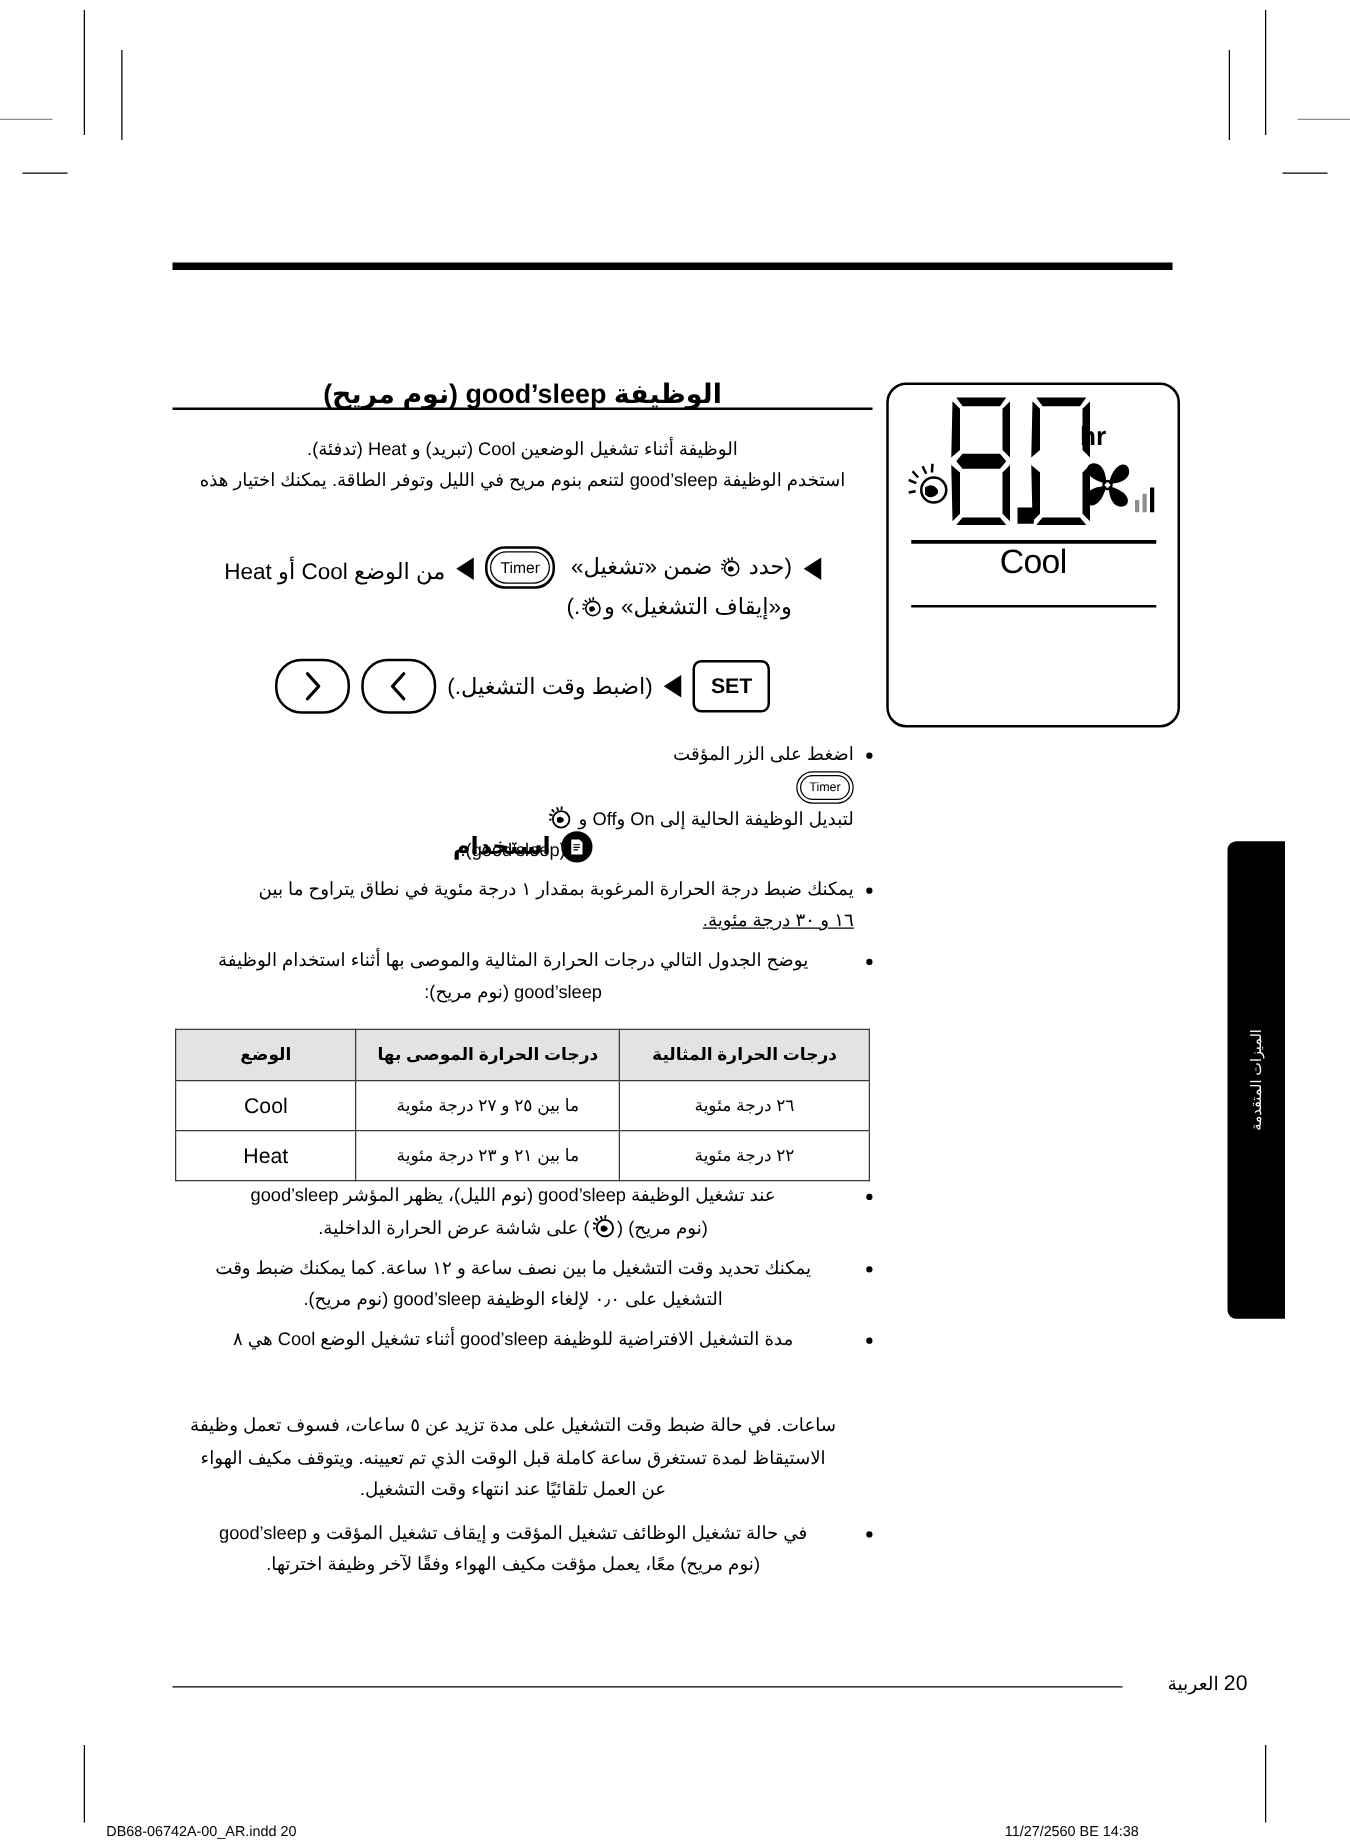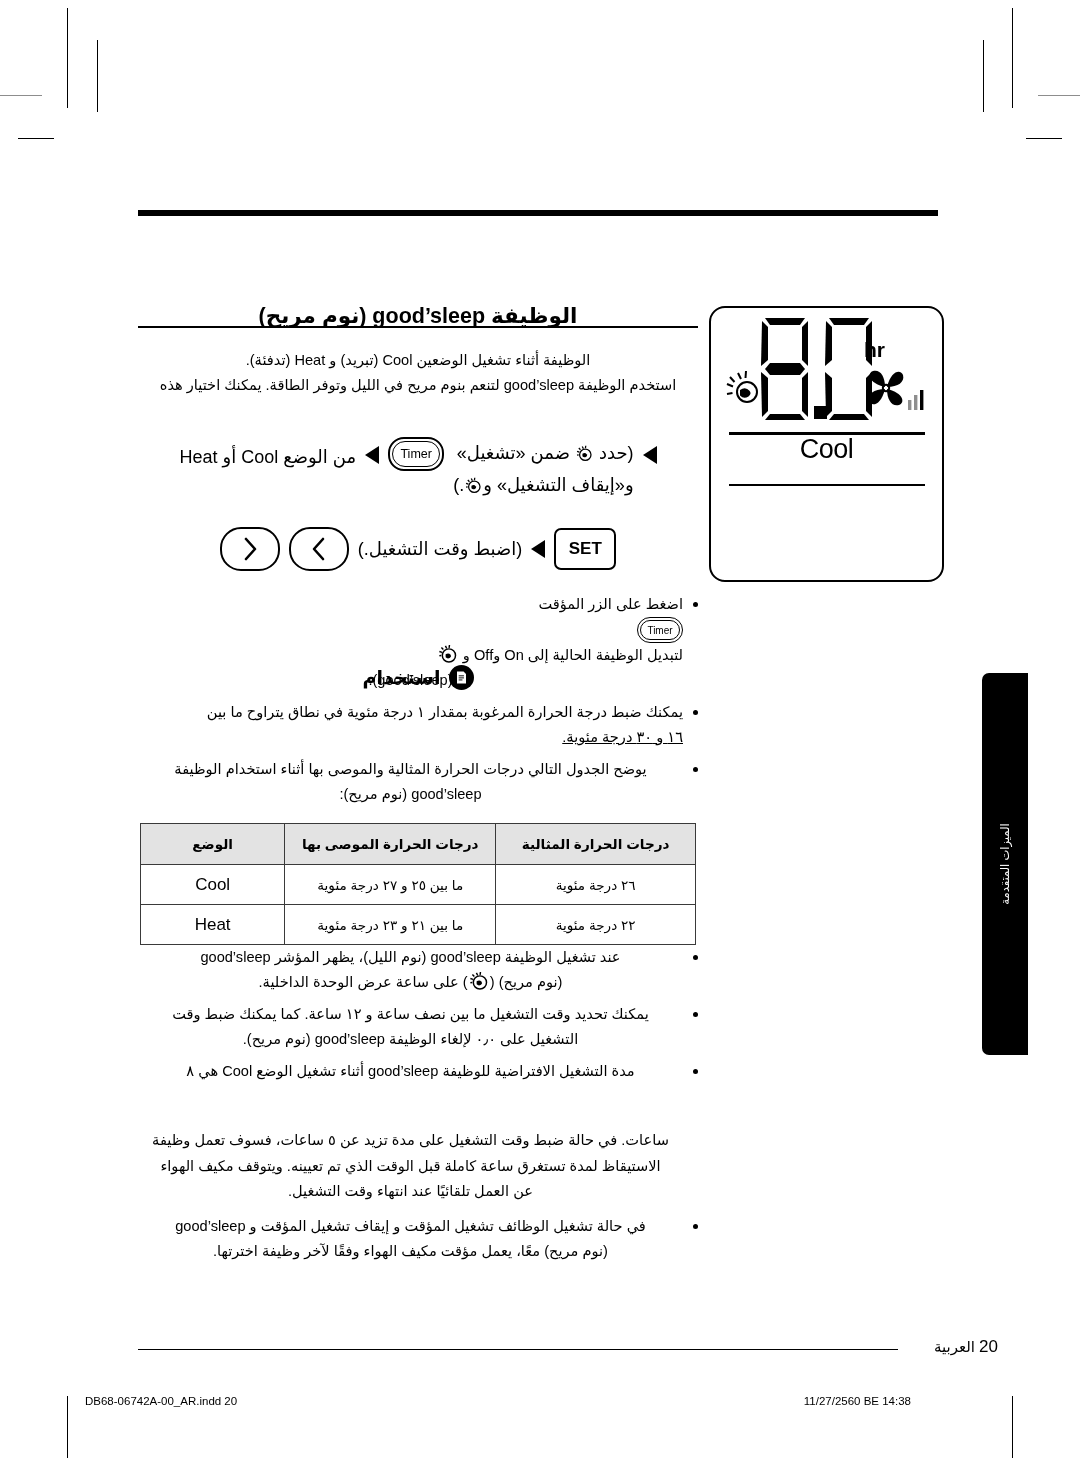--- a/index.html
+++ b/index.html
@@ -138,21 +138,21 @@
     white-space:nowrap;color:#fff;font-size:11.5px;direction:rtl;
   }
 
   
   .foot-rule{position:absolute;left:138px;top:1349px;width:760px;height:1.4px;background:#000;}
   .foot-lbl{
     position:absolute;right:82px;top:1337px;direction:rtl;font-size:15px;
   }
   .foot-lbl .pg{font-size:17px;}
 
-  .imprint{position:absolute;top:1395px;left:0;width:996px;height:16px;}
+  .imprint{position:absolute;top:1460px;left:0;width:996px;height:16px;}
   .imprint .left{position:absolute;left:85px;top:0;font-size:11.5px;direction:ltr;white-space:nowrap;}
   .imprint .right{position:absolute;right:85px;top:0;font-size:11.5px;direction:ltr;white-space:nowrap;}
 
   .ltr{direction:ltr;unicode-bidi:embed;}
 </style>
 </head>
 <body>
 
 <div class="page">
 
@@ -315,21 +315,21 @@
         <div style="text-align:center;">عند تشغيل الوظيفة good’sleep (نوم الليل)، يظهر المؤشر good’sleep</div>
         <div style="text-align:center;">
           <span>(نوم مريح) (</span><span class="sleepglyph">
             <svg viewBox="0 0 24 24" width="22" height="22">
               <g fill="none" stroke="#000" stroke-width="1.6">
                 <circle cx="13" cy="13.6" r="7.2"></circle>
                 <path d="M9.2 3.2 L10.6 6.0 M4.8 5.0 L6.9 7.2 M2.6 9.3 L5.5 10.2 M2.6 14.0 L4.6 13.6 M13.6 2.2 L13.2 5.3"></path>
               </g>
               <path d="M9.4 12.4 q3.2 -2.2 5.4 0.4 q1.4 1.8 -0.6 3.2 q-2.6 1.8 -4.8 -0.4 z" fill="#000"></path>
             </svg>
-          </span><span>) على ساعة عرض الوحدة الداخلية.</span>
+          </span><span>) على شاشة عرض الحرارة الداخلية.</span>
         </div>
       </div>
     </div>
 
     <div class="bullet">
       <div class="dot"></div>
       <div class="btxt">
         <div style="text-align:center;">يمكنك تحديد وقت التشغيل ما بين نصف ساعة و ١٢ ساعة. كما يمكنك ضبط وقت</div>
         <div style="text-align:center;">التشغيل على ٠٫٠ لإلغاء الوظيفة good’sleep (نوم مريح).</div>
       </div>

